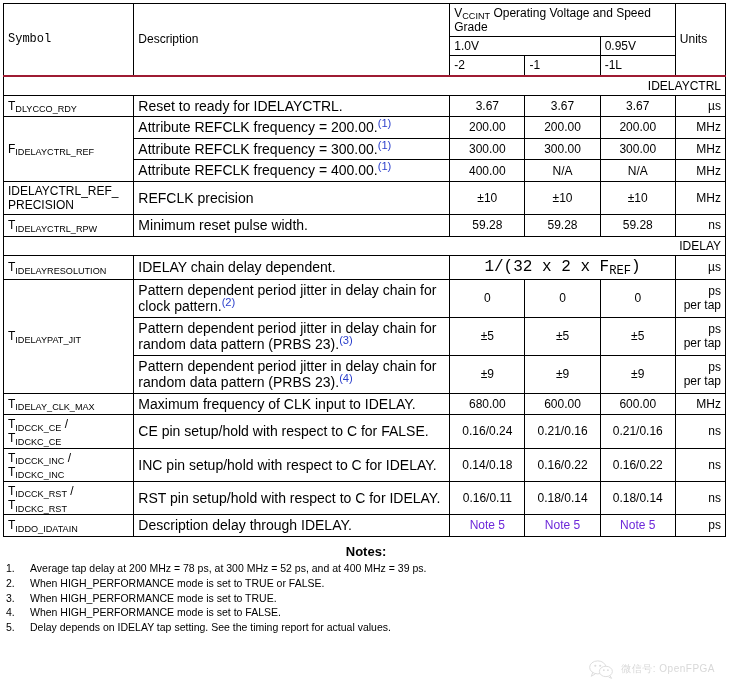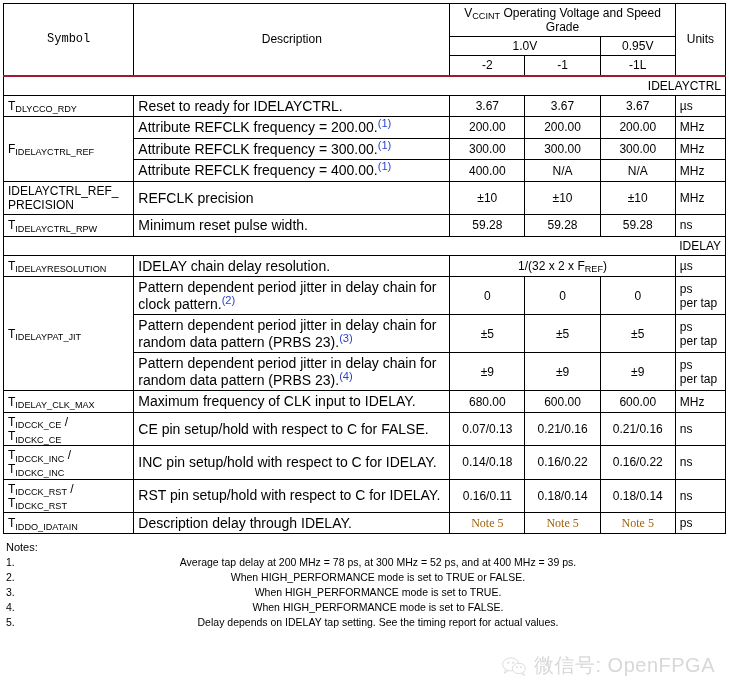--- a/index.html
+++ b/index.html
@@ -23,21 +23,21 @@
   table.spec td, table.spec th {
     border: 1px solid #000000;
     padding: 2px 4px;
     vertical-align: middle;
     font-weight: normal;
     line-height: 1.18;
   }
 
   
   th.hd {
-    text-align: center;
+    text-align: left;
     font-weight: bold;
     font-size: 12px;
     padding: 4px 3px;
   }
   th.hd-sym { width: 130px; font-family: Liberation Mono, monospace; }
   th.hd-desc { width: 315px; }
   th.hd-units { width: 50px; }
   .hdr-row-last th { border-bottom: 2.5px solid #9E1B32; }
 
   
@@ -47,42 +47,42 @@
     text-align: right;
     padding: 3px 5px;
     border-top: none;
   }
   td.section.ruled { border-top: 2.5px solid #9E1B32; }
 
   
   td.sym   { text-align: left; font-size: 12px; padding-left: 3px; }
   td.desc  { text-align: left; font-size: 14px; }
   td.val   { text-align: center; font-size: 12px; }
-  td.units { text-align: left; font-size: 12px; }
-  td.formula { text-align: center; font-size: 12px; }
+  td.units { text-align: right; font-size: 12px; }
+  td.formula { text-align: center; font-size: 16px; font-family: Liberation Mono, monospace; }
 
   sub { font-size: 0.76em; vertical-align: baseline; position: relative; top: 0.27em; }
   sup.fn { font-size: 0.8em; color: #2B3FCC; vertical-align: baseline; position: relative; top: -0.45em; }
-  .lnk { color: #a16207; font-family: Liberation Serif, serif; }
+  .lnk { color: #6d28d9; }
   .slashsym { display: block; }
 
   
   .notes { margin-top: 7px; padding-left: 3px; }
-  .notes-title { font-weight: normal; font-size: 11px; margin-bottom: 2px; }
+  .notes-title { font-weight: bold; font-size: 13px; margin-bottom: 2px; text-align: center; }
   .note-line { display: flex; font-size: 10.5px; line-height: 1.42; }
   .note-num { width: 24px; flex: 0 0 24px; }
-  .note-txt { flex: 1; text-align: center; }
+  .note-txt { flex: 1; }
 
   
   .watermark {
     position: absolute;
     right: 14px; bottom: 14px;
     display: flex; align-items: center; gap: 7px;
     color: #D8D8D8;
-    font-size: 20px;
+    font-size: 10px;
     letter-spacing: .5px;
     user-select: none;
   }
   .wechat-glyph { width: 26px; height: 20px; display: block; }
 </style>
 </head>
 <body>
 
 <div class="sheet">
 
@@ -162,21 +162,21 @@
           <td class="val">59.28</td>
           <td class="val">59.28</td>
           <td class="val">59.28</td>
           <td class="units">ns</td>
         </tr>
         <tr>
           <td class="section" colspan="6">IDELAY</td>
         </tr>
         <tr>
           <td class="sym"><span>T<sub>IDELAYRESOLUTION</sub></span></td>
-          <td class="desc"><span>IDELAY chain delay resolution.</span></td>
+          <td class="desc"><span>IDELAY chain delay dependent.</span></td>
           <td class="formula" colspan="3">1/(32 x 2 x F<sub>REF</sub>)</td>
           <td class="units">µs</td>
         </tr>
         <tr>
           <td class="sym" rowspan="3"><span>T<sub>IDELAYPAT_JIT</sub></span></td>
           <td class="desc"><span>Pattern dependent period jitter in delay chain for clock pattern.</span><sup class="fn">(2)</sup></td>
           <td class="val">0</td>
           <td class="val">0</td>
           <td class="val">0</td>
           <td class="units">ps<br>per tap</td>
@@ -202,21 +202,21 @@
           <td class="val">600.00</td>
           <td class="val">600.00</td>
           <td class="units">MHz</td>
         </tr>
         <tr>
           <td class="sym">
             <span class="slashsym">T<sub>IDCCK_CE</sub> /</span>
             <span class="slashsym">T<sub>IDCKC_CE</sub></span>
           </td>
           <td class="desc"><span>CE pin setup/hold with respect to C for FALSE.</span></td>
-          <td class="val">0.07/0.13</td>
+          <td class="val">0.16/0.24</td>
           <td class="val">0.21/0.16</td>
           <td class="val">0.21/0.16</td>
           <td class="units">ns</td>
         </tr>
         <tr>
           <td class="sym">
             <span class="slashsym">T<sub>IDCCK_INC</sub> /</span>
             <span class="slashsym">T<sub>IDCKC_INC</sub></span>
           </td>
           <td class="desc"><span>INC pin setup/hold with respect to C for IDELAY.</span></td>

